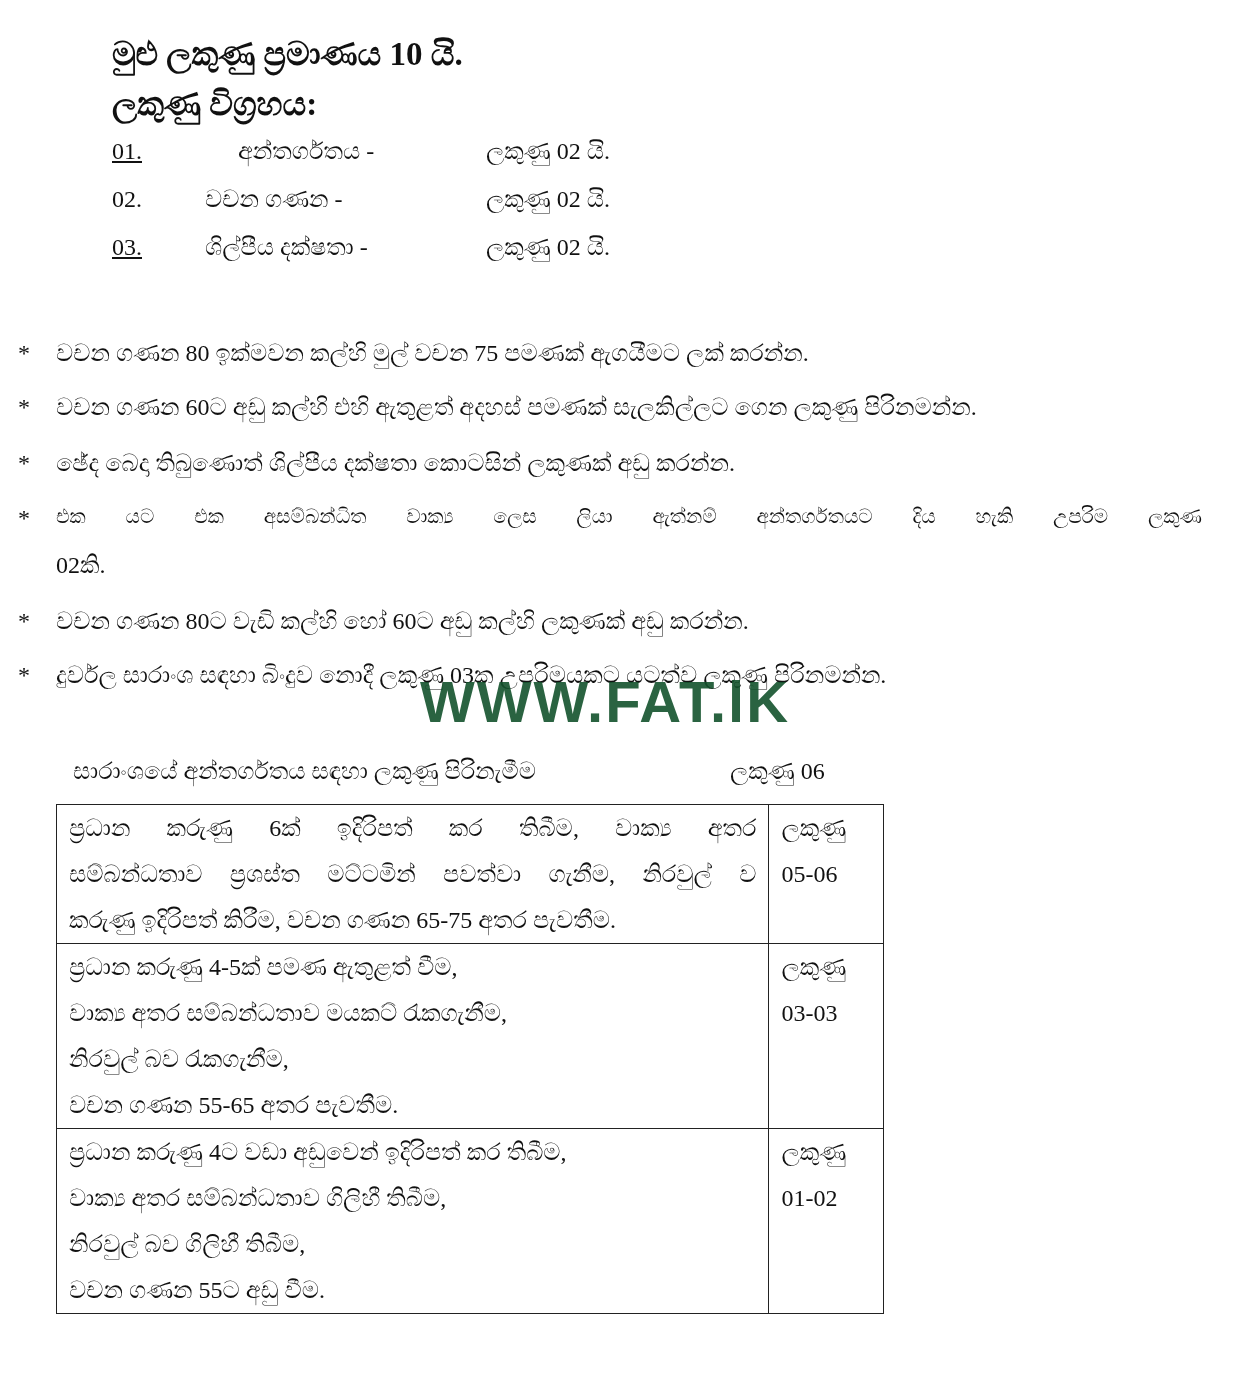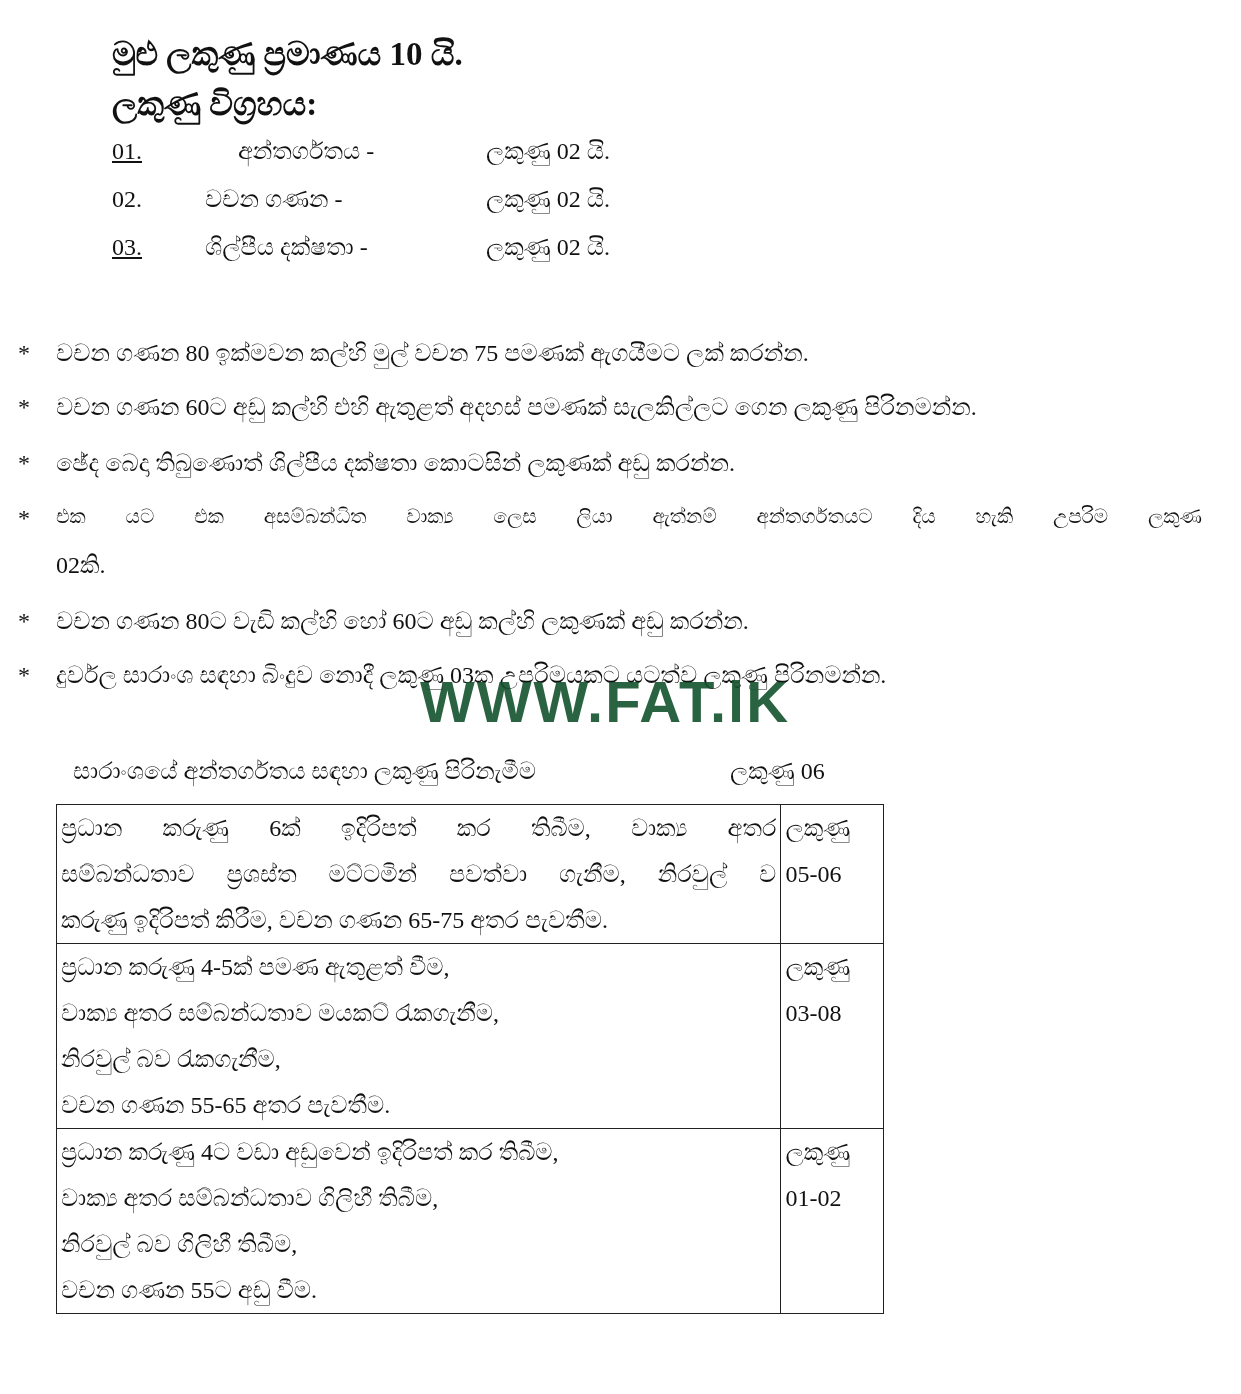--- a/index.html
+++ b/index.html
@@ -16,21 +16,21 @@
   .bullet-text { position: absolute; left: 56px; font-size: 24px; white-space: nowrap; }
   .justify-line { position: absolute; left: 56px; width: 1146px; font-size: 20px; text-align: justify; text-align-last: justify; }
   .watermark {
     position: absolute; left: 420px; top: 668px; font-family: "Liberation Sans", "DejaVu Sans", sans-serif;
     font-weight: bold; font-size: 58px; color: #14532d; letter-spacing: 2px; opacity: .9;
   }
   table.marks {
     position: absolute; left: 56px; top: 804px; width: 828px;
     border-collapse: collapse; font-size: 24px;
   }
-  table.marks td { border: 1.5px solid #222; vertical-align: top; padding: 0 4px; }
+  table.marks td { border: 1.5px solid #222; vertical-align: top; padding: 0 12px; }
   table.marks td.desc { width: 690px; }
   table.marks td.score { width: 90px; }
   .line { height: 46px; line-height: 46px; white-space: nowrap; }
   .just { text-align: justify; text-align-last: justify; }
 </style>
 </head>
 <body>
 
 <div class="abs bold h" style="left:112px; top:36px;">මුළු ලකුණු ප්‍රමාණය 10 යි.</div>
 <div class="abs bold h" style="left:112px; top:86px;">ලකුණු විග්‍රහය:</div>
@@ -90,21 +90,21 @@
   </tr>
   <tr>
     <td class="desc">
       <div class="line">ප්‍රධාන කරුණු 4-5ක් පමණ ඇතුළත් වීම,</div>
       <div class="line">වාක්‍ය අතර සම්බන්ධතාව මයකට් රැකගැනීම,</div>
       <div class="line">නිරවුල් බව රැකගැනීම,</div>
       <div class="line">වචන ගණන 55-65 අතර පැවතීම.</div>
     </td>
     <td class="score">
       <div class="line">ලකුණු</div>
-      <div class="line">03-08</div>
+      <div class="line">03-03</div>
     </td>
   </tr>
   <tr>
     <td class="desc">
       <div class="line">ප්‍රධාන කරුණු 4ට වඩා අඩුවෙන් ඉදිරිපත් කර තිබීම,</div>
       <div class="line">වාක්‍ය අතර සම්බන්ධතාව ගිලිහී තිබීම,</div>
       <div class="line">නිරවුල් බව ගිලිහී තිබීම,</div>
       <div class="line">වචන ගණන 55ට අඩු වීම.</div>
     </td>
     <td class="score">

